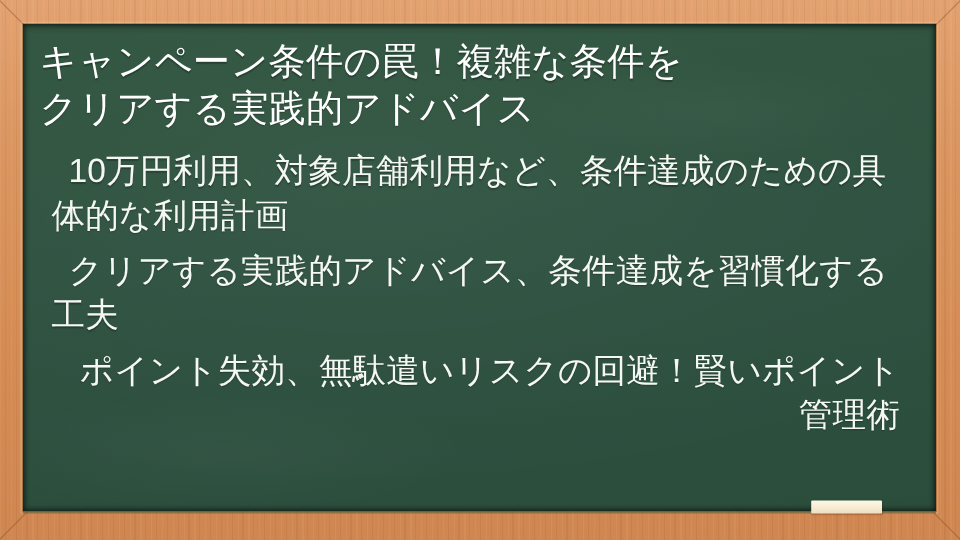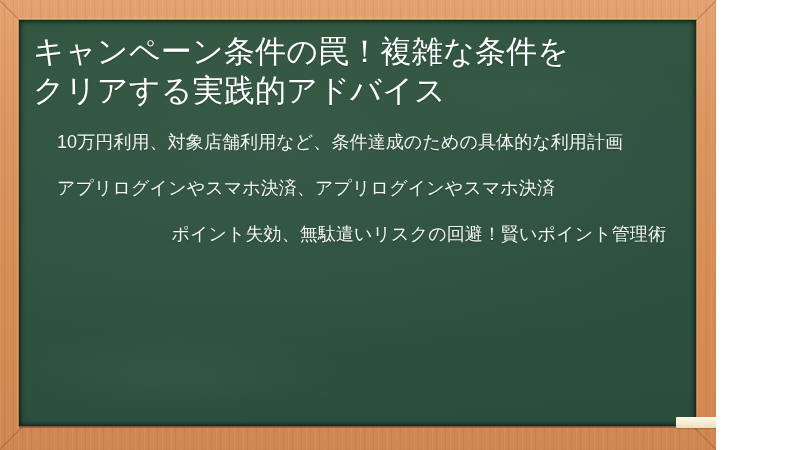--- a/index.html
+++ b/index.html
@@ -8,21 +8,21 @@
     padding: 0;
     background: #ffffff;
   }
 
   body {
     font-family: "Liberation Sans", "DejaVu Sans", sans-serif;
   }
 
   .slide {
     position: relative;
-    width: 716px;
+    width: 800px;
     height: 450px;
     overflow: hidden;
     box-sizing: border-box;
   }
 
   
   .frame {
     position: absolute;
     inset: 0;
     background:
@@ -131,21 +131,21 @@
   }
 
   .points {
     list-style: none;
     margin: 0;
     padding: 0 0 0 10px;
   }
 
   .points li {
     color: #f4f7f3;
-    font-size: 18px;
+    font-size: 28px;
     line-height: 37px;
     font-weight: 400;
     letter-spacing: 0.1px;
     margin: 0 0 9px 0;
     text-indent: 14px;
     text-shadow: 0 1px 1px rgba(0,0,0,0.25);
   }
   .points li:last-child { margin-bottom: 0; text-align: right; }
 
   
@@ -192,21 +192,21 @@
   <div class="frame-bevel"></div>
 
   <div class="board">
     <div class="board-inner">
 
       <h1 class="title">キャンペーン条件の罠！複雑な条件を
 クリアする実践的アドバイス</h1>
 
       <ul class="points">
         <li>10万円利用、対象店舗利用など、条件達成のための具体的な利用計画</li>
-        <li>アプリログインやスマホ決済、アプリログインやスマホ決済</li>
+        <li>クリアする実践的アドバイス、条件達成を習慣化する工夫</li>
         <li>ポイント失効、無駄遣いリスクの回避！賢いポイント管理術</li>
       </ul>
 
     </div>
   </div>
 
   <div class="ledge-line"></div>
   <div class="chalk"></div>
 
 </div>

